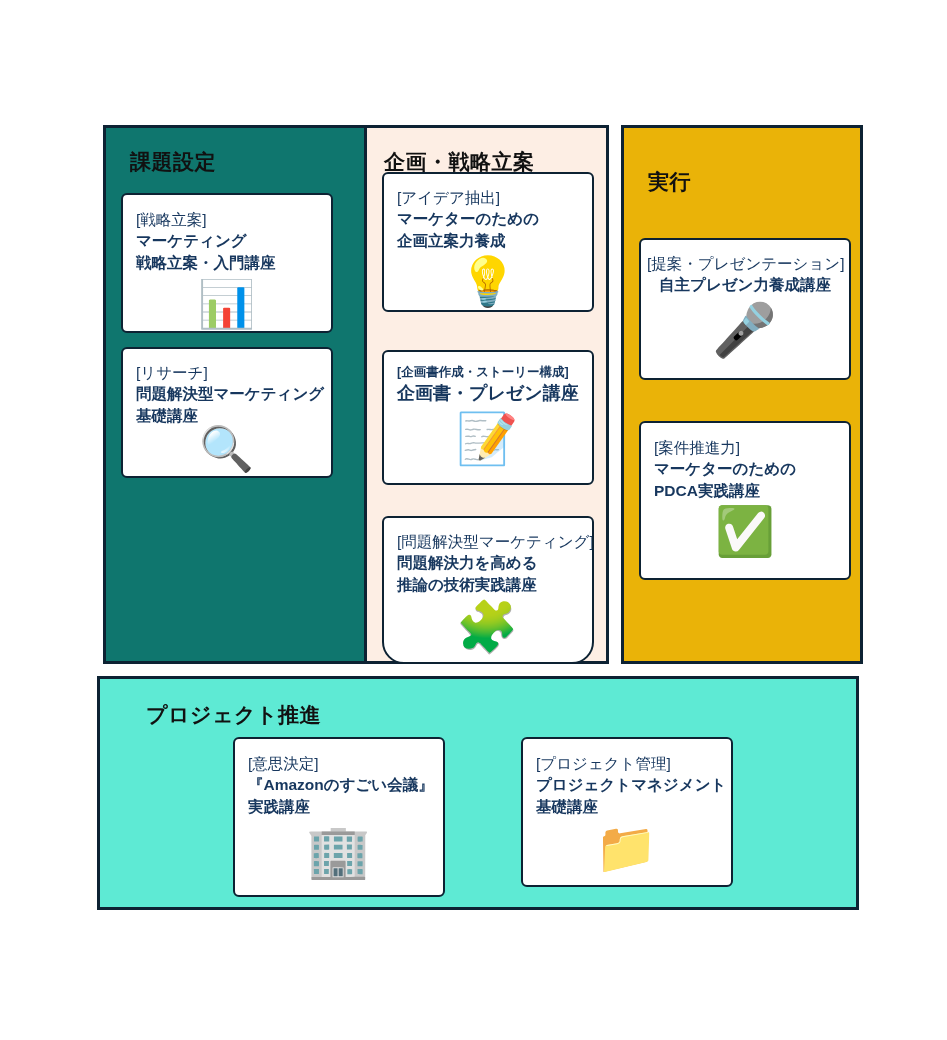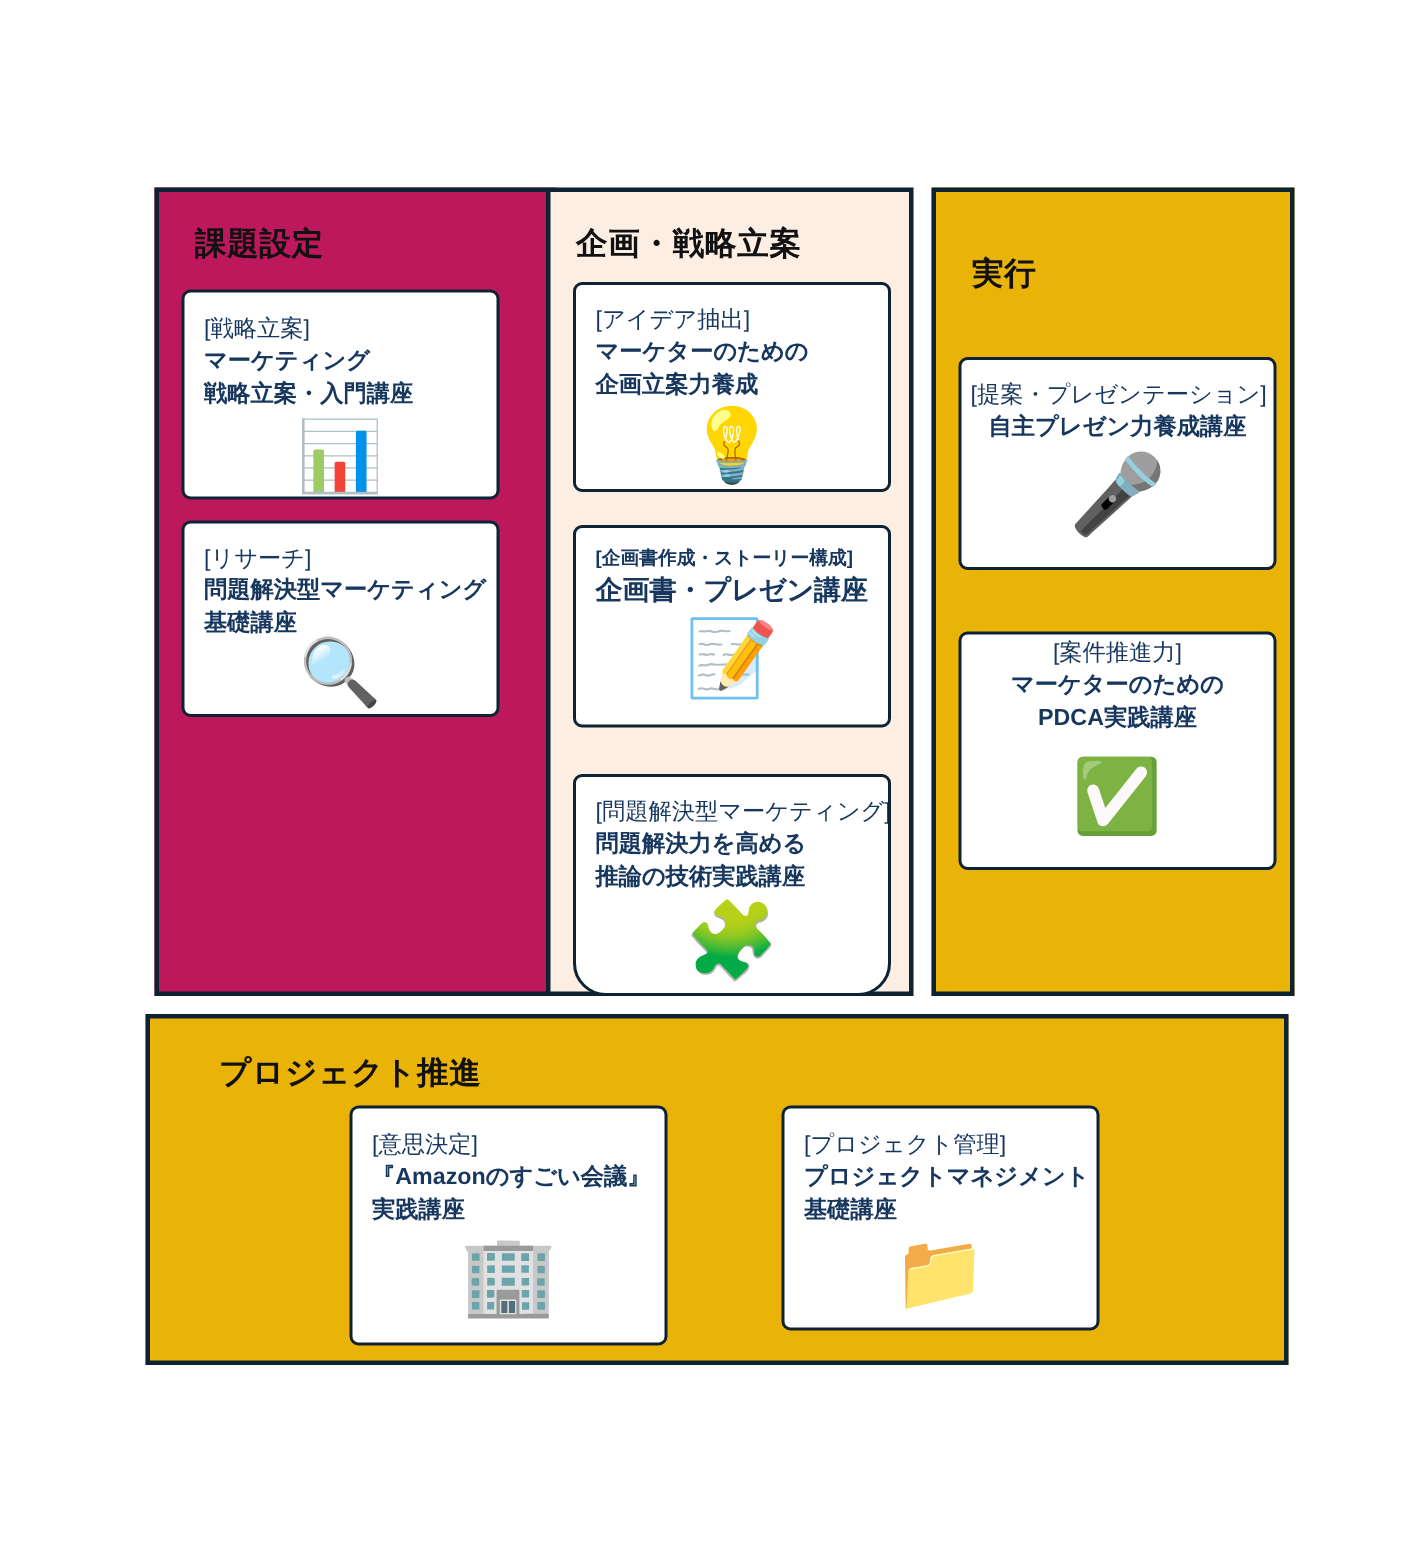--- a/index.html
+++ b/index.html
@@ -32,42 +32,42 @@
     font-size: 21px;
     font-weight: bold;
     color: #111111;
     letter-spacing: 0.5px;
     position: absolute;
   }
 
   #panel-issue {
     left: 103px; top: 125px;
     width: 268px; height: 539px;
-    background: #be185d;
+    background: #0f766e;
   }
   #panel-issue .panel-title { left: 24px; top: 20px; }
 
   #panel-plan {
     left: 364px; top: 125px;
     width: 245px; height: 539px;
     background: #fdeee4;
   }
   #panel-plan .panel-title { left: 17px; top: 20px; }
 
   #panel-exec {
     left: 621px; top: 125px;
     width: 242px; height: 539px;
     background: #eab308;
   }
   #panel-exec .panel-title { left: 24px; top: 40px; }
 
   #panel-project {
     left: 97px; top: 676px;
     width: 762px; height: 234px;
-    background: #eab308;
+    background: #5eead4;
   }
   #panel-project .panel-title { left: 46px; top: 22px; }
 
   
   .card {
     position: absolute;
     background: #ffffff;
     border: 2.5px solid #0d2233;
     border-radius: 6px;
     box-sizing: border-box;
@@ -105,21 +105,21 @@
     font-family: "DejaVu Sans", sans-serif;
     line-height: 1;
     user-select: none;
   }
 
   
   #card-strategy   { left: 15px;  top: 65px;  width: 212px; height: 140px; }
   #card-research   { left: 15px;  top: 219px; width: 212px; height: 131px; }
   #card-consumer   { left: 15px;  top: 364px; width: 212px; height: 134px; }
 
-  #card-idea       { left: 15px;  top: 60px;  width: 212px; height: 140px; }
+  #card-idea       { left: 15px;  top: 44px;  width: 212px; height: 140px; }
   #card-proposal   { left: 15px;  top: 222px; width: 212px; height: 135px; }
   #card-problem    { left: 15px;  top: 388px; width: 212px; height: 148px;
                      border-bottom-left-radius: 22px; border-bottom-right-radius: 22px; }
 
   #card-presentation { left: 15px; top: 110px; width: 212px; height: 142px; }
   #card-pdca         { left: 15px; top: 293px; width: 212px; height: 159px; }
 
   #card-decision   { left: 133px; top: 58px;  width: 212px; height: 160px; }
   #card-pm         { left: 421px; top: 58px;  width: 212px; height: 150px; }
 </style>
@@ -186,21 +186,21 @@
 
     <div class="card centered" id="card-presentation">
       <div class="card-text" style="top:13px; padding:0 6px;">
         <div class="card-tag">[提案・プレゼンテーション]</div>
         <div class="card-name">自主プレゼン力養成講座</div>
       </div>
       <div class="card-emoji" style="top:64px; font-size:52px;">🎤</div>
     </div>
 
     <div class="card" id="card-pdca">
-      <div class="card-text" style="top:2px;text-align:center;">
+      <div class="card-text" style="top:14px;">
         <div class="card-tag">[案件推進力]</div>
         <div class="card-name">マーケターのための</div>
         <div class="card-name">PDCA実践講座</div>
       </div>
       <div class="card-emoji" style="top:84px; font-size:48px;">✅</div>
     </div>
   </div>
 
   <div class="panel" id="panel-project">
     <div class="panel-title">プロジェクト推進</div>

